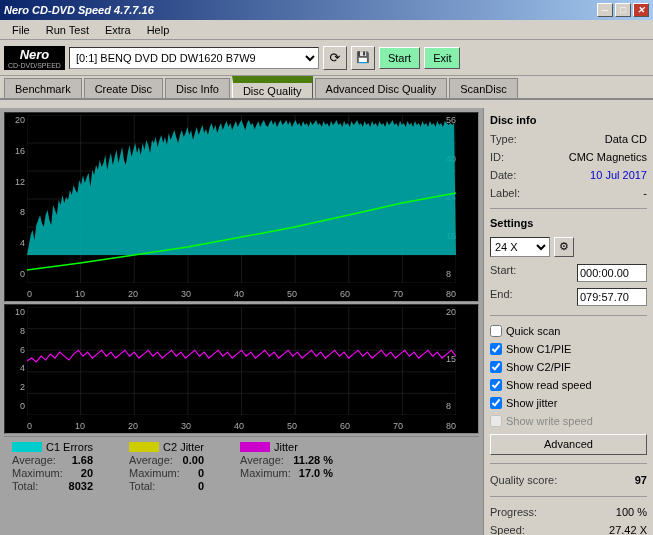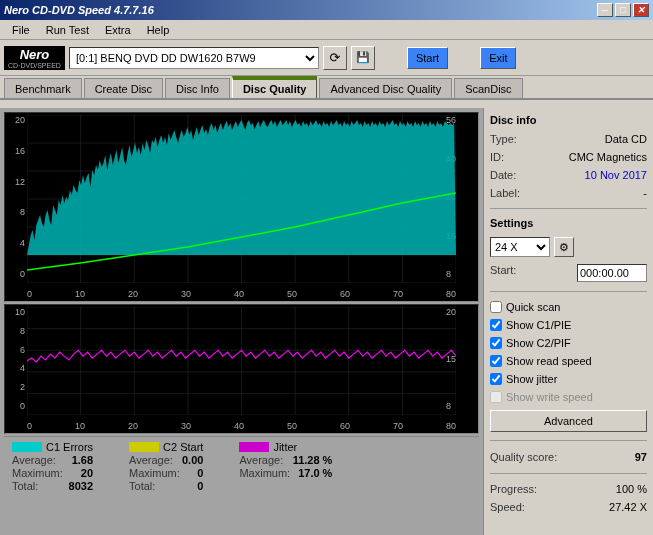--- a/index.html
+++ b/index.html
@@ -35,43 +35,43 @@
     .toolbar {
       background: #d4d0c8; height: 36px; display: flex; align-items: center;
       padding: 2px 4px; border-bottom: 1px solid #999; gap: 4px;
     }
     .drive-select {
       flex: 1; max-width: 250px; height: 22px; font-size: 11px;
       border: 1px inset #888; background: white; padding: 0 2px;
     }
     .toolbar-btn {
       height: 22px; padding: 0 8px; font-size: 11px; cursor: pointer;
-      background: #3b82f6; border: 1px solid #888;
+      background: #86efac; border: 1px solid #888;
       border-top-color: #fff; border-left-color: #fff;
-      border-right-color: #555; border-bottom-color: #555; margin-left: 28px;
+      border-right-color: #555; border-bottom-color: #555;
     }
     .toolbar-icon-btn {
       width: 24px; height: 24px; background: #d4d0c8; border: 1px solid #888;
       display: flex; align-items: center; justify-content: center; cursor: pointer;
       border-top-color: #fff; border-left-color: #fff;
       border-right-color: #555; border-bottom-color: #555;
     }
 
     .tabs {
       background: #d4d0c8; height: 24px; display: flex; align-items: flex-end;
       padding: 0 4px; border-bottom: 2px solid #888;
     }
     .tab {
       padding: 2px 10px; font-size: 11px; cursor: pointer; border: 1px solid #888;
       border-bottom: none; background: #c0bdb8; margin-right: 2px; height: 20px;
       display: flex; align-items: center;
     }
     .tab.active {
-      background: #d4d0c8; border-top: 4px solid #4d7c0f; border-left: 1px solid #fff;
-      border-right: 1px solid #555; font-weight: bold; height: 22px;
+      background: #d4d0c8; border-top: 7px solid #4d7c0f; border-left: 1px solid #fff;
+      border-right: 1px solid #555; font-weight: normal; height: 22px;
     }
 
     .main-content {
       display: flex; height: calc(535px - 20px - 20px - 36px - 24px);
       background: #a3a3a3;
       margin-top: 8px;
     }
 
     .chart-area {
       flex: 1; padding: 4px; display: flex; flex-direction: column; gap: 2px;
@@ -321,21 +321,21 @@
           <span class="legend-stat-value">20</span>
         </div>
         <div class="legend-stat">
           <span class="legend-stat-label">Total:</span>
           <span class="legend-stat-value">8032</span>
         </div>
       </div>
       <div class="legend-item" style="margin-left:16px;">
         <div class="legend-title">
           <div class="legend-box" style="background:#cccc00;"></div>
-          <span>C2 Start</span>
+          <span>C2 Jitter</span>
         </div>
         <div class="legend-stat">
           <span class="legend-stat-label">Average:</span>
           <span class="legend-stat-value">0.00</span>
         </div>
         <div class="legend-stat">
           <span class="legend-stat-label">Maximum:</span>
           <span class="legend-stat-value">0</span>
         </div>
         <div class="legend-stat">
@@ -365,40 +365,44 @@
     <div class="info-row">
       <span class="info-label">Type:</span>
       <span class="info-value">Data CD</span>
     </div>
     <div class="info-row">
       <span class="info-label">ID:</span>
       <span class="info-value">CMC Magnetics</span>
     </div>
     <div class="info-row">
       <span class="info-label">Date:</span>
-      <span class="info-value blue">10 Nov 2017</span>
+      <span class="info-value blue">10 Jul 2017</span>
     </div>
     <div class="info-row">
       <span class="info-label">Label:</span>
       <span class="info-value">-</span>
     </div>
 
     <div class="divider"></div>
 
     <div class="info-section-title">Settings</div>
     <div class="settings-row">
       <select class="settings-select">
         <option>24 X</option>
       </select>
       <div class="toolbar-icon-btn" style="width:20px;height:20px;">⚙</div>
     </div>
     <div class="info-row">
       <span class="info-label">Start:</span>
       <input class="time-field" type="text" value="000:00.00" style="">
     </div>
+    <div class="info-row">
+      <span class="info-label">End:</span>
+      <input class="time-field" type="text" value="079:57.70" style="">
+    </div>
 
     <div class="divider"></div>
 
     <div class="checkbox-row">
       <input type="checkbox" style="">
       <span class="checkbox-label">Quick scan</span>
     </div>
     <div class="checkbox-row">
       <input type="checkbox" checked="" style="">
       <span class="checkbox-label">Show C1/PIE</span>

